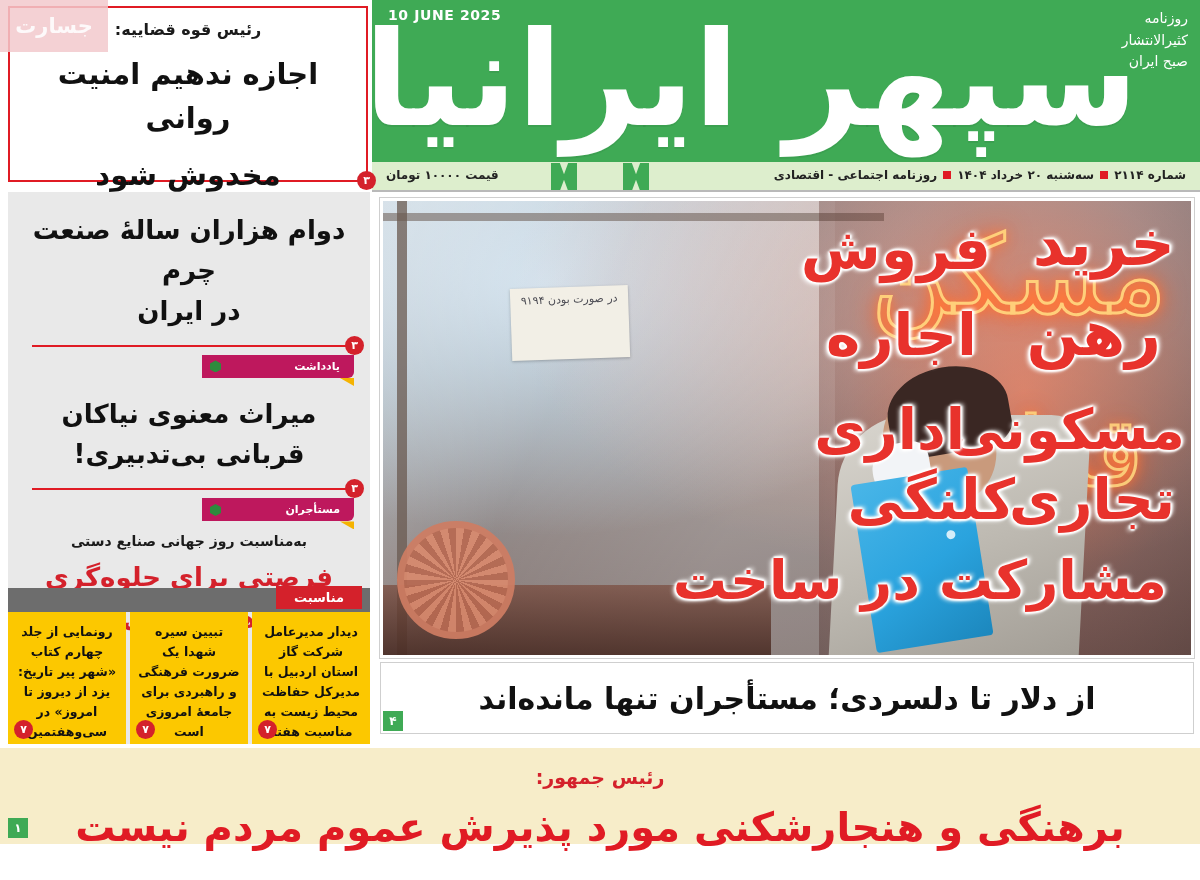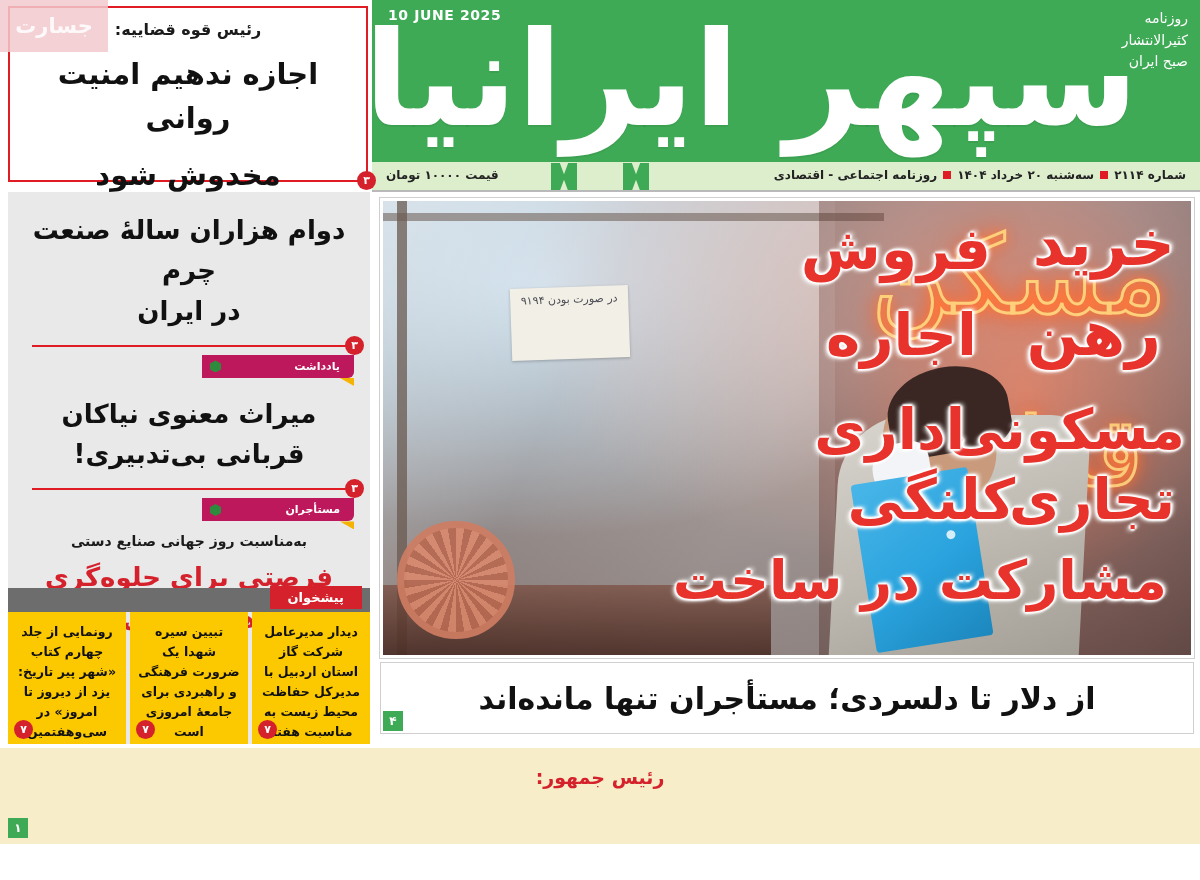--- a/index.html
+++ b/index.html
@@ -335,21 +335,21 @@
       </div>
       <div class="sb-kicker">به‌مناسبت روز جهانی صنایع دستی</div>
       <div class="sb-title red" style="margin-top:8px;">فرصتی برای جلوه‌گری هنر ایرانی</div>
       <div class="sb-author">سیده طناز جعفری</div>
       <div class="badge-circ" style="left:8px; top:8px; position:relative; margin:6px auto 0 auto;">۴</div>
     </div>
 
   </div>
 
   <div class="pish-bar">
-    <div class="pish-tag">پیشخوان</div>
+    <div class="pish-tag">مناسبت</div>
   </div>
   <div class="pish-cols">
     <div class="pish-col">
       <span>دیدار مدیرعامل شرکت گاز استان اردبیل با مدیرکل حفاظت محیط زیست به مناسبت هفته جهانی محیط زیست</span>
       <div class="badge-circ pish-badge">۷</div>
     </div>
     <div class="pish-col">
       <span>تبیین سیره شهدا یک ضرورت فرهنگی و راهبردی برای جامعهٔ امروزی است</span>
       <div class="badge-circ pish-badge">۷</div>
     </div>
@@ -395,16 +395,17 @@
 
   <div class="caption-band">
     <div class="txt">از دلار تا دلسردی؛ مستأجران تنها مانده‌اند</div>
     <div class="badge-sq cap-badge">۴</div>
   </div>
 
   <div class="top-white"></div>
 
   <div class="bottom-band">
     <div class="bb-kicker">رئیس جمهور:</div>
+    <div class="bb-head">برهنگی و هنجارشکنی مورد پذیرش عموم مردم نیست</div>
     <div class="badge-sq bb-badge">۱</div>
   </div>
 
 </div>
 
 </body></html>

